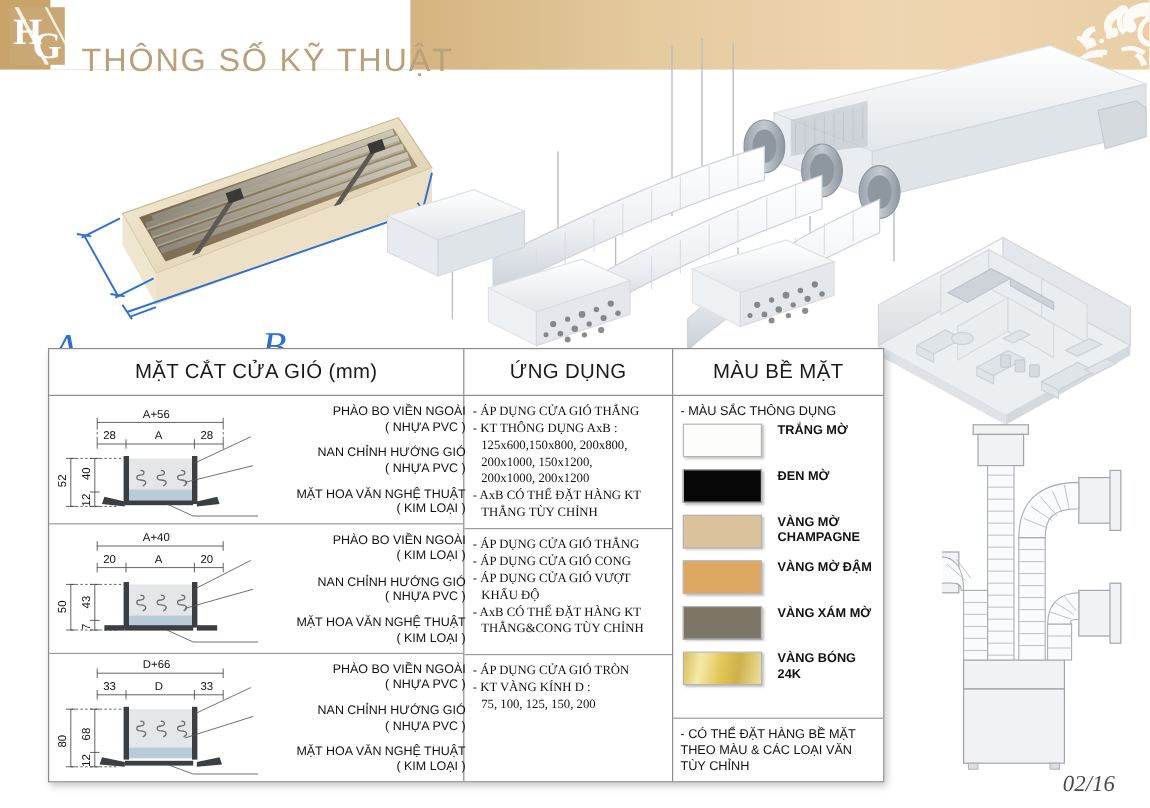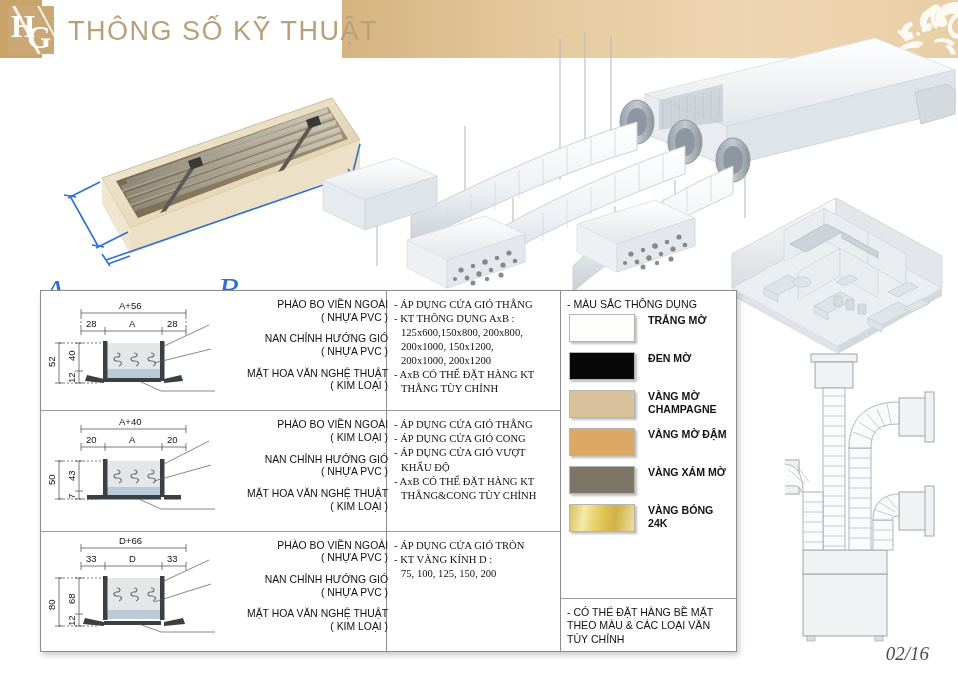--- a/index.html
+++ b/index.html
@@ -34,21 +34,21 @@
   .logo .mg{position:absolute;left:19px;top:16px;}
   .logo .slash{
     position:absolute;left:2px;top:-4px;width:3px;height:60px;
     background:#ffffff;transform:rotate(-28deg);transform-origin:top left;opacity:.85;
   }
   .logo .slash2{
     position:absolute;left:26px;top:-6px;width:2px;height:62px;
     background:#ffffff;transform:rotate(-28deg);transform-origin:top left;opacity:.8;
   }
   .title{
-    position:absolute;left:68px;top:16px;
+    position:absolute;left:68px;top:35px;
     font-size:27px;letter-spacing:1.5px;color:#b9a07b;
     white-space:nowrap;
   }
   .ornament{position:absolute;right:0;top:0;width:120px;height:62px;opacity:.95;}
 
   
   .hero{position:absolute;left:42px;top:78px;width:330px;height:195px;}
   .dim-label{
     position:absolute;color:#2f6fd0;
     font-family:"Liberation Serif", serif;font-style:italic;font-size:34px;
@@ -501,20 +501,25 @@
 
       <g fill="#d9dee2" stroke="#aab0b6" stroke-width="0.8">
         <rect x="22" y="284" width="8" height="5"></rect>
         <rect x="90" y="284" width="8" height="5"></rect>
       </g>
     </svg>
   </div>
 
   <div class="table">
 
+    <div class="thead">
+      <div class="th c1">MẶT CẮT CỬA GIÓ (mm)</div>
+      <div class="th c2">ỨNG DỤNG</div>
+      <div class="th c3">MÀU BỀ MẶT</div>
+    </div>
 
     <div class="tbody">
 
       <div class="col-a">
 
         <div class="rowA">
           <div class="xsec">
             <svg width="200" height="108" viewBox="0 0 200 108">
               <g stroke="#444" stroke-width="0.7" fill="none">
 

